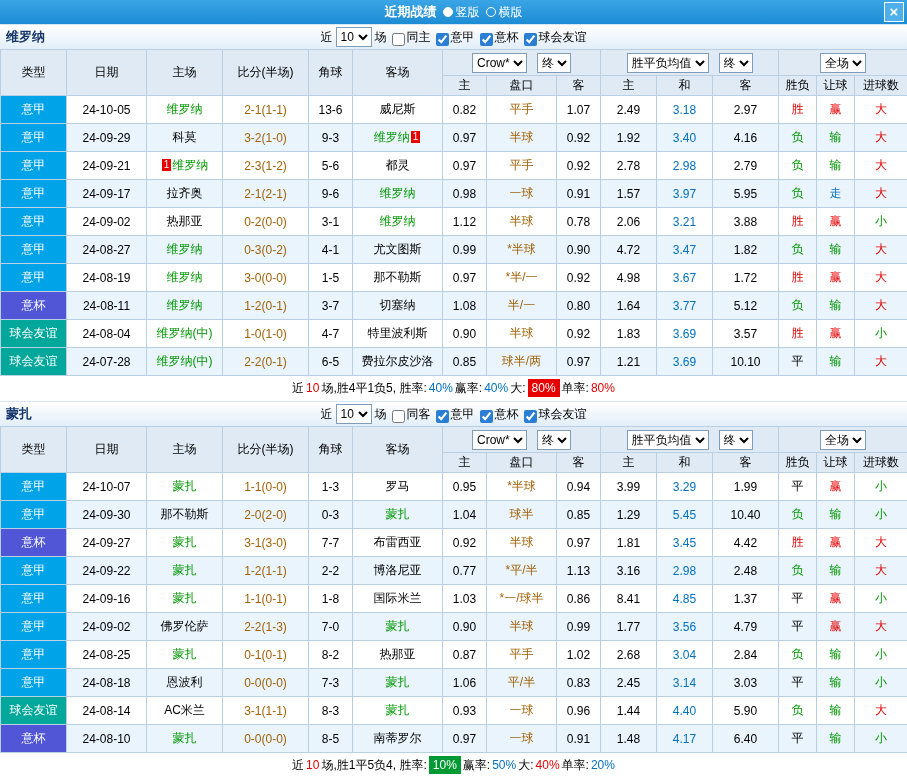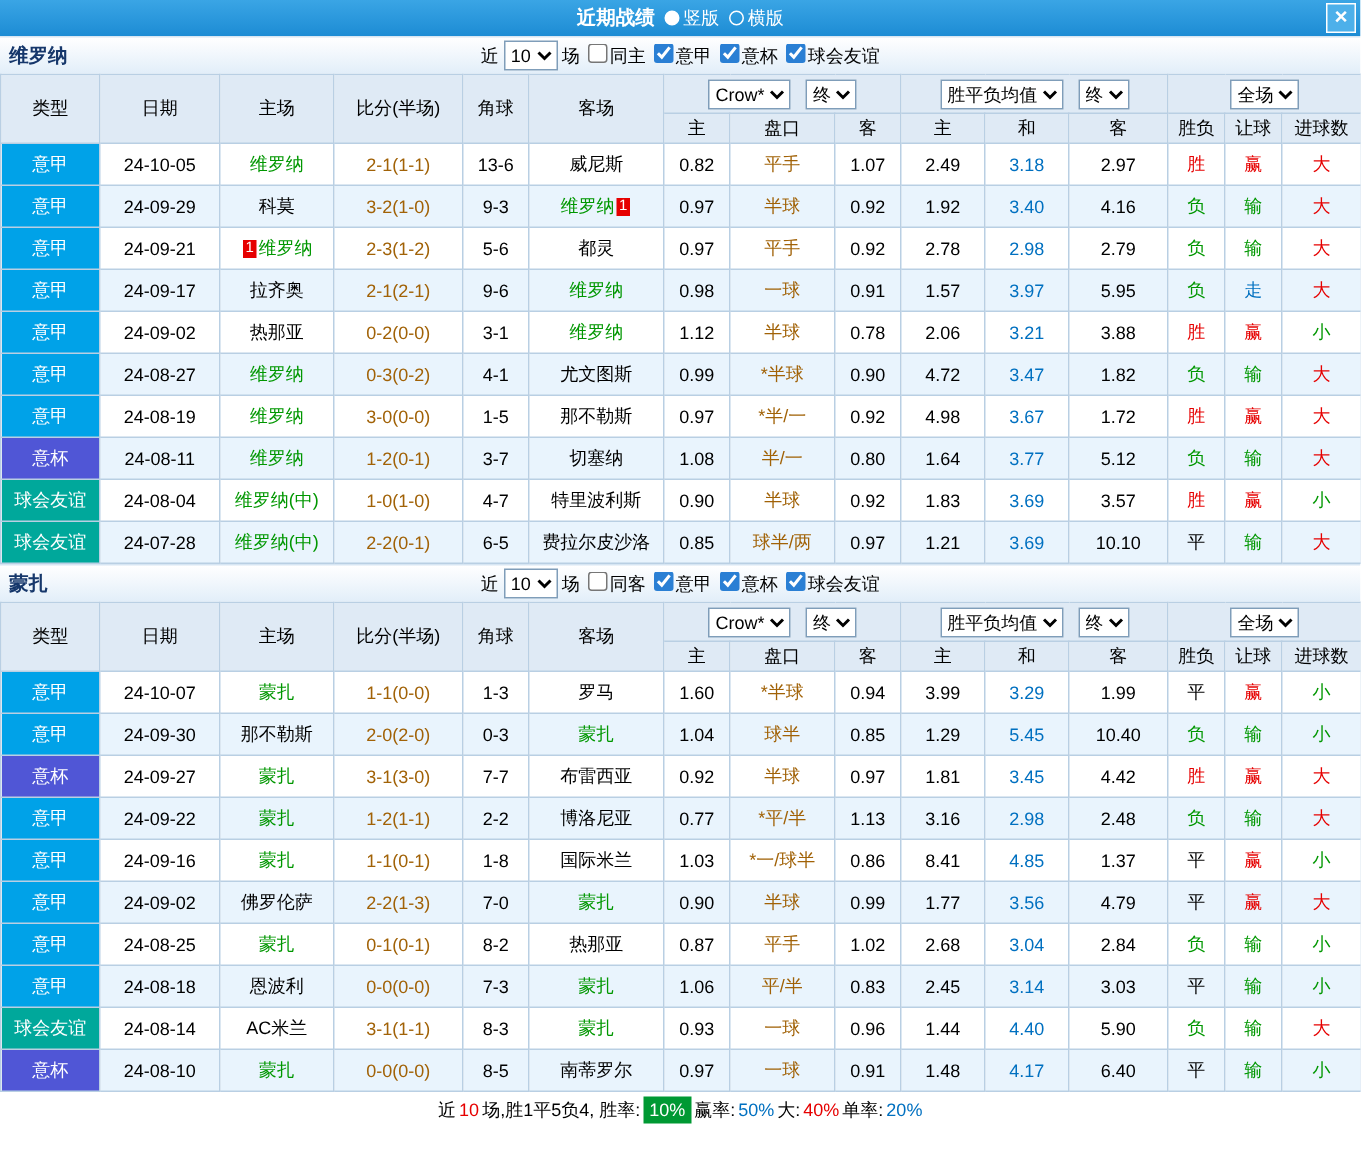--- a/index.html
+++ b/index.html
@@ -17,21 +17,21 @@
   .close-btn{position:absolute;right:3px;top:2px;width:20px;height:20px;line-height:17px;
              text-align:center;background:#4db0ea;border:1px solid #fff;color:#fff;
              font-size:15px;font-weight:bold;cursor:pointer}
   
   .section-head{position:relative;height:25px;display:flex;align-items:center;
                 background:linear-gradient(#ffffff,#e2eef9);border-top:1px solid #d7e6f3}
   .team-name{margin-left:6px;font-weight:bold;font-size:13px;color:#16376b}
   .filters{position:absolute;left:50%;transform:translateX(-50%);display:flex;
            align-items:center;white-space:nowrap}
   .filters select{margin:0 3px}
-  .filters label{display:flex;align-items:flex-start;margin-left:5px;cursor:pointer}
+  .filters label{display:flex;align-items:flex-end;margin-left:5px;cursor:pointer}
   .filters input[type=checkbox]{width:13px;height:13px;accent-color:#2a7fd4;margin:0 2px 0 0}
   .dd{font-size:12px;height:20px;border:1px solid #7f9db9;background:#fff}
   
   table.grid{width:907px;border-collapse:collapse;table-layout:fixed}
   .grid th,.grid td{border:1px solid #b9cfe3;text-align:center;overflow:hidden;
                     white-space:nowrap;padding:0 1px}
   .grid thead th{background:#dfeaf5;font-weight:normal}
   .dd-row th{height:26px}
   .label-row th{height:20px}
   .dd-wrap{display:flex;justify-content:center;align-items:center;gap:10px}
@@ -316,20 +316,21 @@
           <td class="">0.97</td>
           <td class="">1.21</td>
           <td class="c-blue">3.69</td>
           <td class="">10.10</td>
           <td class="c-black">平</td>
           <td class="c-green">输</td>
           <td class="c-red">大</td>
         </tr>
       </tbody>
   </table>
+  <div class="summary"><span class="k">近</span><span class="r">10</span><span class="k">场,胜4平1负5, 胜率:</span><span class="b">40%</span><span class="k">赢率:</span><span class="b">40%</span><span class="k">大:</span><span class="hl-red">80%</span><span class="k">单率:</span><span class="r">80%</span></div>
 </div>
 
 <div class="section">
   <div class="section-head">
     <span class="team-name">蒙扎</span>
     <div class="filters">
       <span>近</span>
       <select class="dd"><option>10</option></select>
       <span>场</span>
       <label>
@@ -407,21 +408,21 @@
       </tr>
     </thead>
     <tbody>
         <tr>
           <td class="t-seriea">意甲</td>
           <td class="">24-10-07</td>
           <td class=""><span class="c-green">蒙扎</span></td>
           <td class="score">1-1(0-0)</td>
           <td class="">1-3</td>
           <td class=""><span class="c-black">罗马</span></td>
-          <td class="">1.60</td>
+          <td class="">0.95</td>
           <td class="handicap">*半球</td>
           <td class="">0.94</td>
           <td class="">3.99</td>
           <td class="c-blue">3.29</td>
           <td class="">1.99</td>
           <td class="c-black">平</td>
           <td class="c-red">赢</td>
           <td class="c-green">小</td>
         </tr>
         <tr class="alt">

